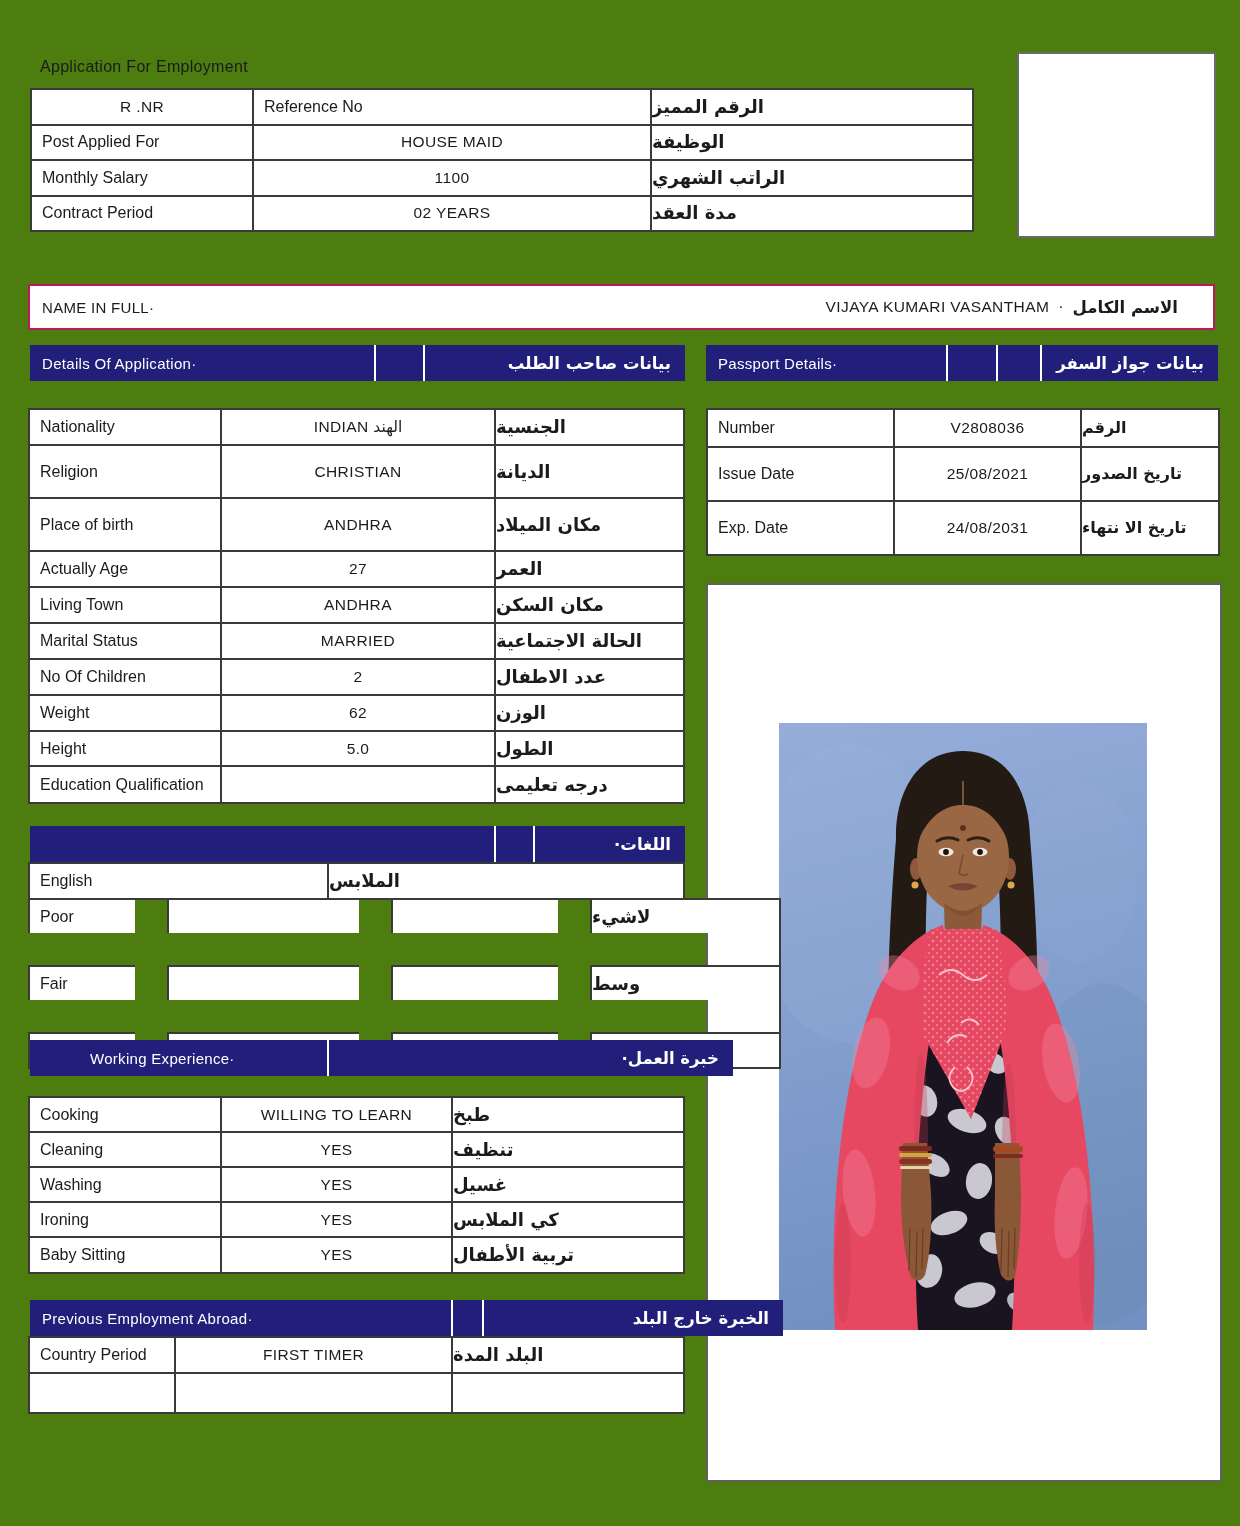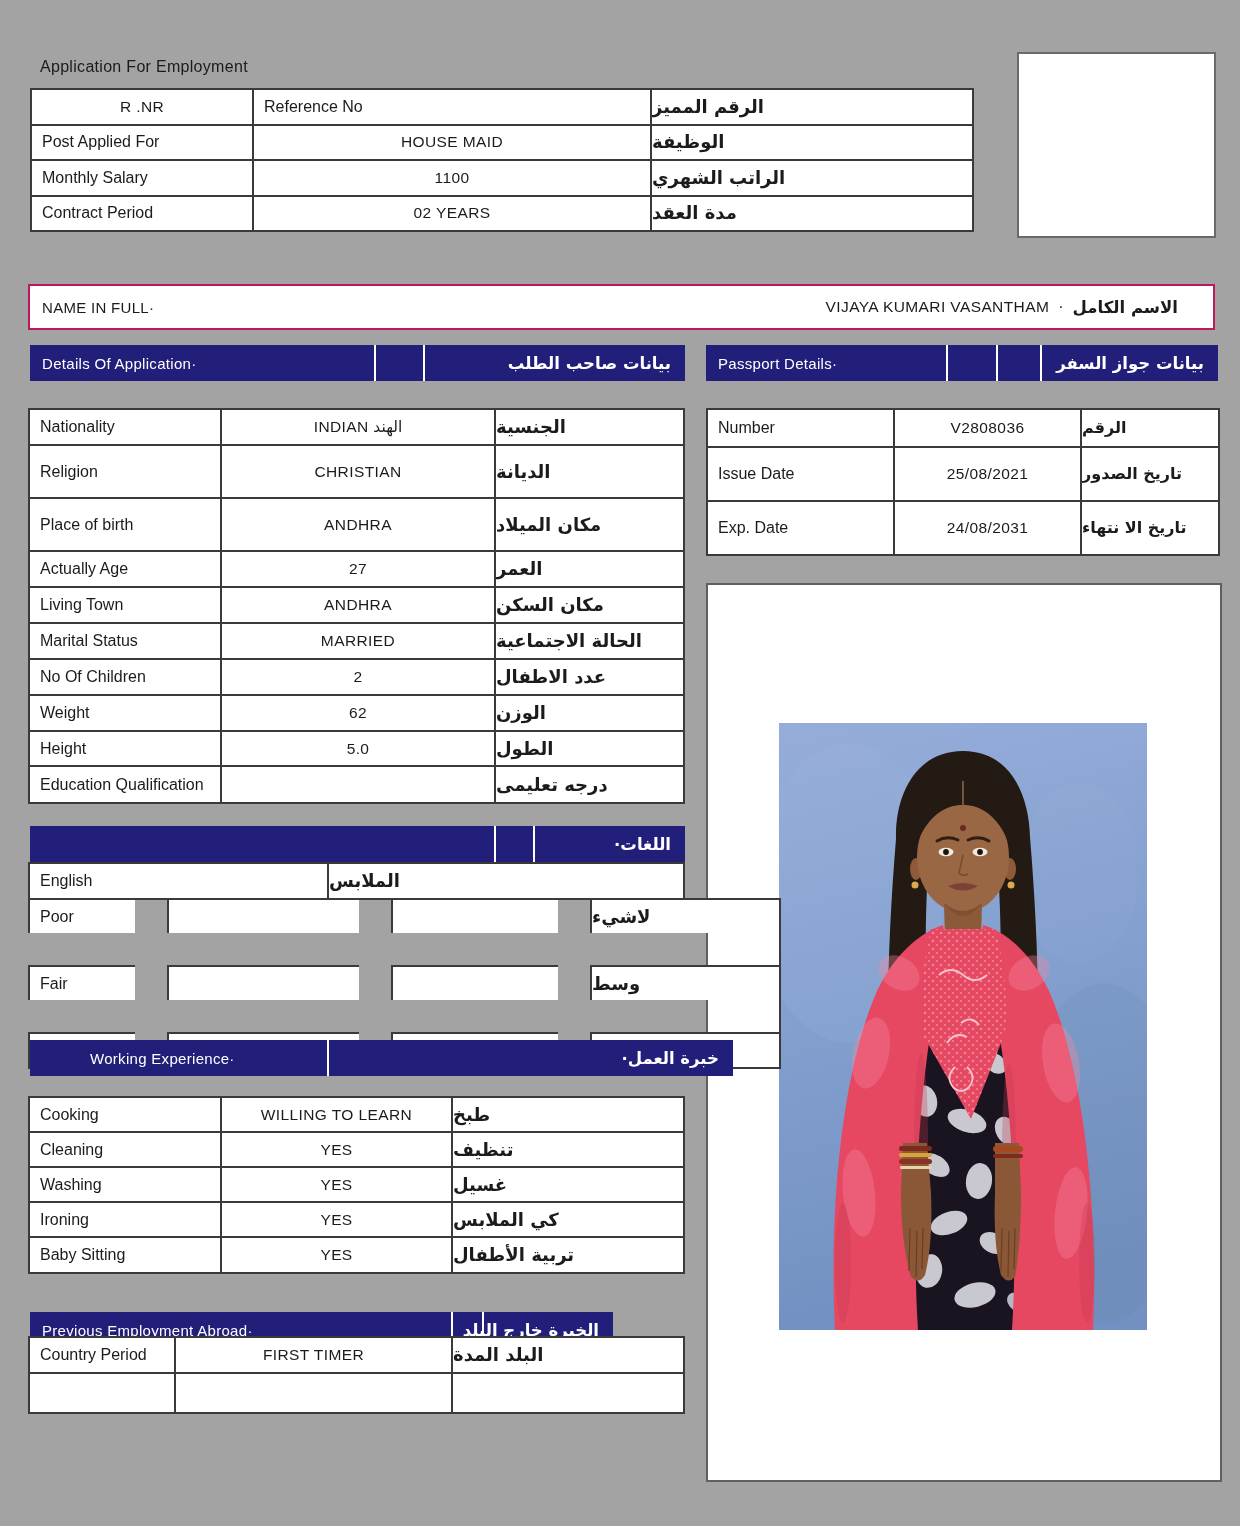--- a/index.html
+++ b/index.html
@@ -1,17 +1,17 @@
 <!DOCTYPE html>
 <html><head>
 <meta charset="utf-8">
 <style>
   html,body{margin:0;padding:0;background:#ffffff;}
   .page{
-    position:relative;width:1240px;height:1526px;background:#a3a3a3;
+    position:relative;width:1240px;height:1526px;background:#4d7c0f;
     font-family:"Liberation Sans","DejaVu Sans",sans-serif;color:#1b1b1b;overflow:hidden;
   }
   .abs{position:absolute;}
   .arfont{font-family:"DejaVu Sans",sans-serif;}
   
   .tbl{position:absolute;display:grid;border-right:2px solid #3a3a3a;border-bottom:2px solid #3a3a3a;}
   .cell{border-left:2px solid #3a3a3a;border-top:2px solid #3a3a3a;display:flex;align-items:center;
         font-size:16px;overflow:hidden;background:#fff;}
   .cell.lab{padding-left:10px;}
   .cell.val{justify-content:center;font-size:15.5px;letter-spacing:.4px;}
@@ -338,21 +338,21 @@
 
       <span class="cell lab">Ironing</span>
       <span class="cell val">YES</span>
       <span class="cell ar">كي الملابس</span>
 
       <span class="cell lab">Baby Sitting</span>
       <span class="cell val">YES</span>
       <span class="cell ar">تربية الأطفال</span>
     </div>
 
-  <div class="bar" style="left:30px;top:1300px;width:583px;margin-top:12px;">
+  <div class="bar" style="left:30px;top:1300px;width:753px;">
     <span class="bar-en">Previous Employment Abroad·</span>
     <span class="vline" style="left:421px;"></span>
     <span class="vline" style="left:452px;"></span>
     <span class="bar-ar">الخبرة خارج البلد</span>
   </div>
 
   <div class="tbl prev-tbl">
 
       <span class="cell lab">Country Period</span>
       <span class="cell val">FIRST TIMER</span>

